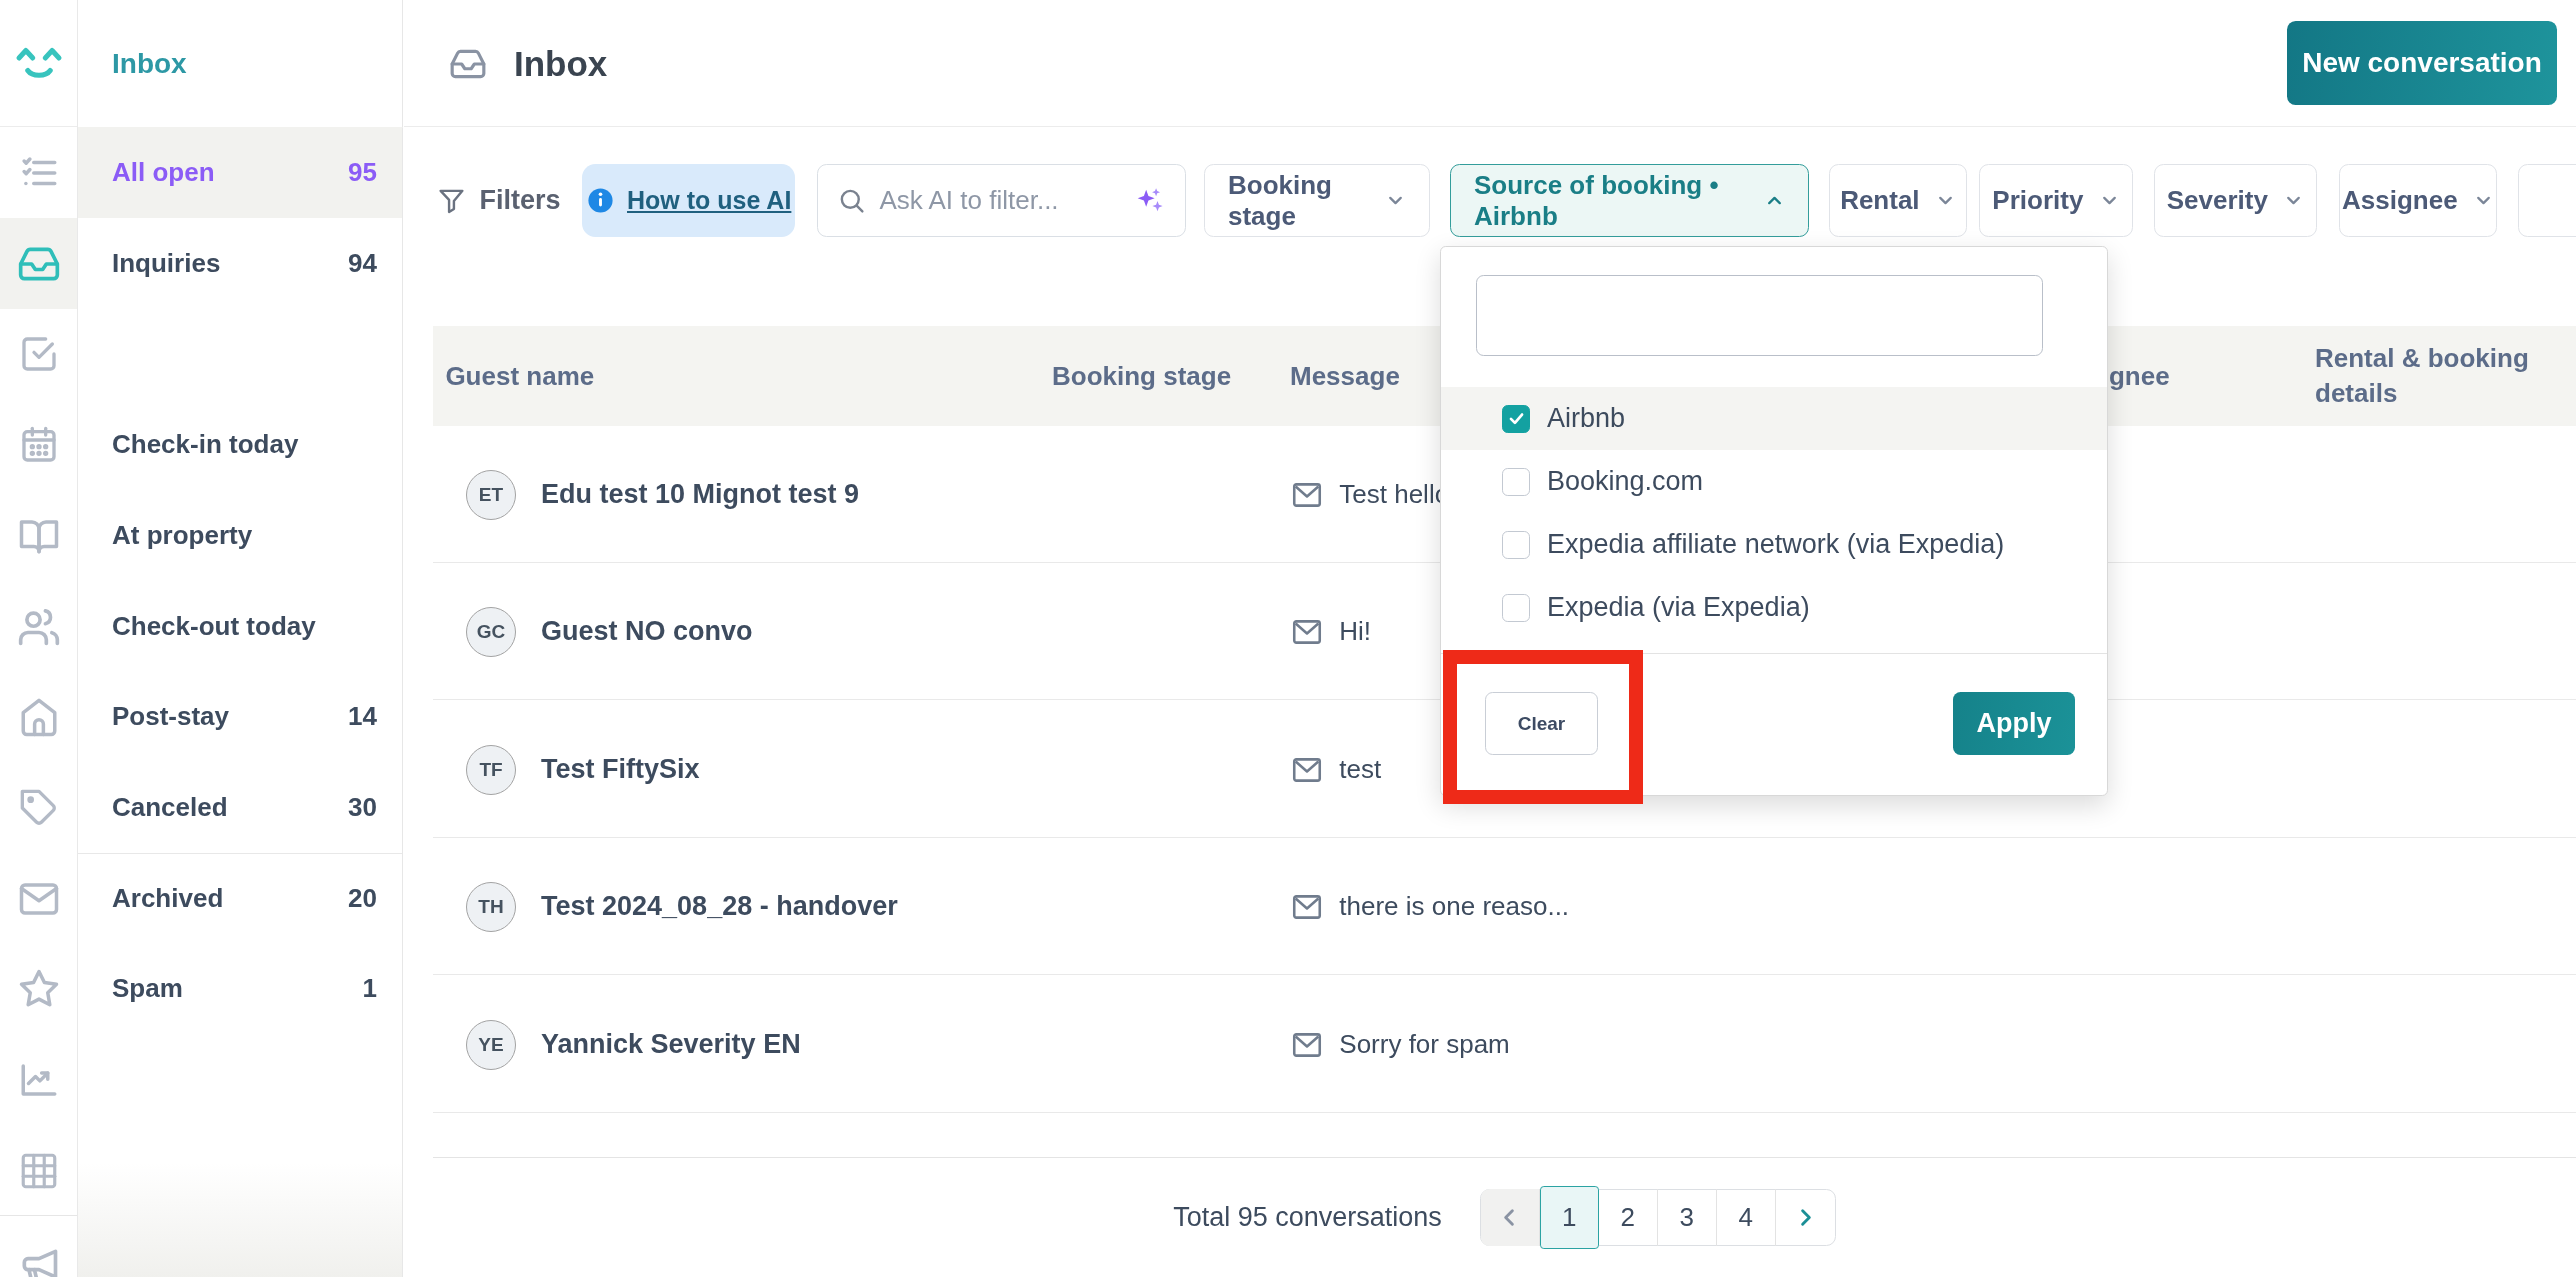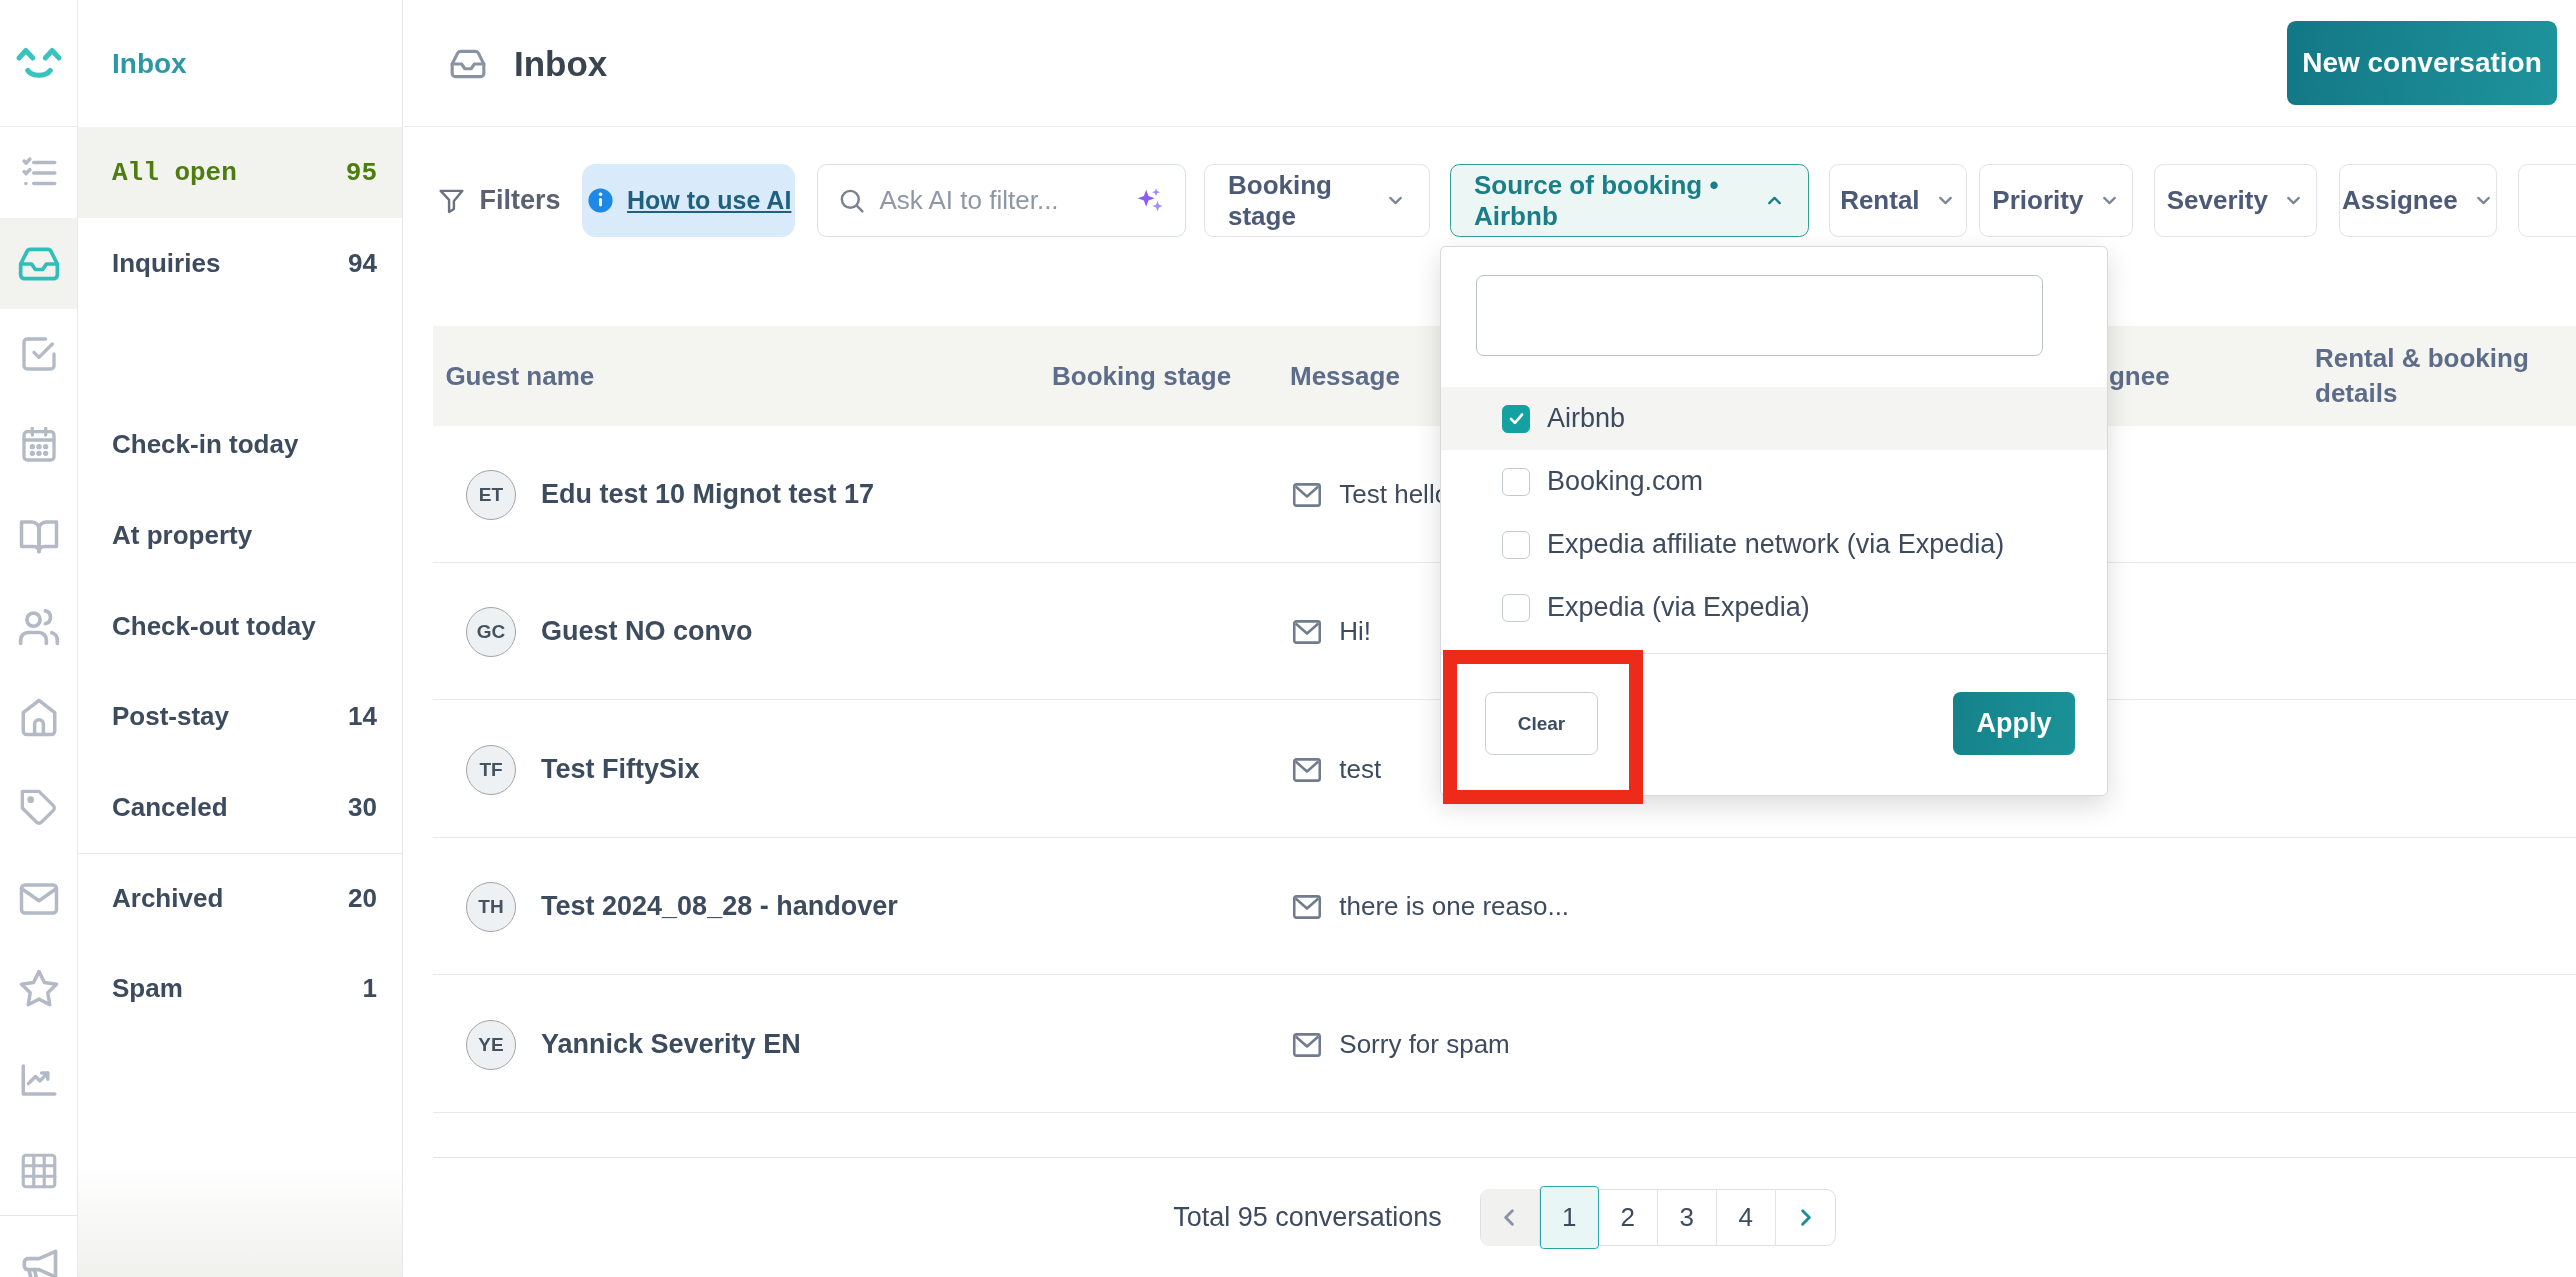--- a/index.html
+++ b/index.html
@@ -16,21 +16,21 @@
   .rail-logo{position:absolute;left:0;top:0;width:77px;height:127px;display:flex;align-items:center;justify-content:center;border-bottom:1px solid #ececec;}
   .rail-divider{position:absolute;left:0;top:1215px;width:77px;border-top:1px solid #e6e6e6;}
   
   .sidebar{position:absolute;left:78px;top:0;width:325px;height:1277px;background:#fff;border-right:1px solid #e7e7e7;z-index:2;}
   .sidebar-title{position:absolute;left:34px;top:0;height:127px;display:flex;align-items:center;font-size:28px;font-weight:700;color:#2d98a5;}
   .sidebar-title-border{position:absolute;left:0;top:127px;width:325px;border-top:1px solid #ececec;}
   .side-item{position:absolute;left:0;width:324px;height:91px;display:flex;align-items:center;padding:0 25px 0 34px;cursor:pointer;}
   .side-item .lbl{font-size:26px;font-weight:600;color:#3d4b5e;}
   .side-item .cnt{margin-left:auto;font-size:26px;font-weight:600;color:#3d4b5e;}
   .side-item.selected{background:#f2f2ef;}
-  .side-item.selected .lbl,.side-item.selected .cnt{color:#4d7c0f;font-family:Liberation Mono, monospace;}
+  .side-item.selected .lbl,.side-item.selected .cnt{color:#8b5cf6;}
   .side-divider{position:absolute;left:0;top:853px;width:324px;border-top:1px solid #e8e8e8;}
   .sidebar-fade{position:absolute;left:0;top:1163px;width:324px;height:115px;background:linear-gradient(#ffffff, #f0f0ed);}
   
   .main{position:absolute;left:404px;top:0;width:2172px;height:1277px;background:#fff;}
   .main-header{position:absolute;left:0;top:0;width:2172px;height:127px;border-bottom:1px solid #ececec;background:#fff;}
   .main-title{position:absolute;left:45px;top:0;height:127px;display:flex;align-items:center;gap:27px;}
   .main-title .t{font-size:35px;font-weight:600;color:#3a4450;}
   .main-title .ic{color:#8a93a3;}
   .btn-new{position:absolute;right:19px;top:21px;width:270px;height:84px;border-radius:8.6px;
     background:linear-gradient(100deg,#137785,#1e949c);display:flex;align-items:center;justify-content:center;
@@ -383,21 +383,21 @@
     <div class="thead">
       <div class="th" style="left:12.4px">Guest name</div>
       <div class="th" style="left:619px">Booking stage</div>
       <div class="th" style="left:857px">Message</div>
       <div class="th" style="left:1621px">Assignee</div>
       <div class="th wrap" style="left:1882px;width:220px">Rental &amp; booking details</div>
     </div>
 
     <div class="trow" style="top:426px">
       <div class="avatar">ET</div>
-      <div class="gname">Edu test 10 Mignot test 17</div>
+      <div class="gname">Edu test 10 Mignot test 9</div>
       <div class="gmsg">
         <span class="env">
           <svg width="34" height="34" viewBox="0 0 24 24" fill="none" stroke="currentColor" stroke-width="1.8" stroke-linejoin="round">
               <rect x="3" y="4.5" width="18" height="15" rx="1.5"></rect>
               <polyline points="20 6 12 13 4 6"></polyline>
             </svg>
         </span>
         <span>Test hello</span>
       </div>
     </div>

